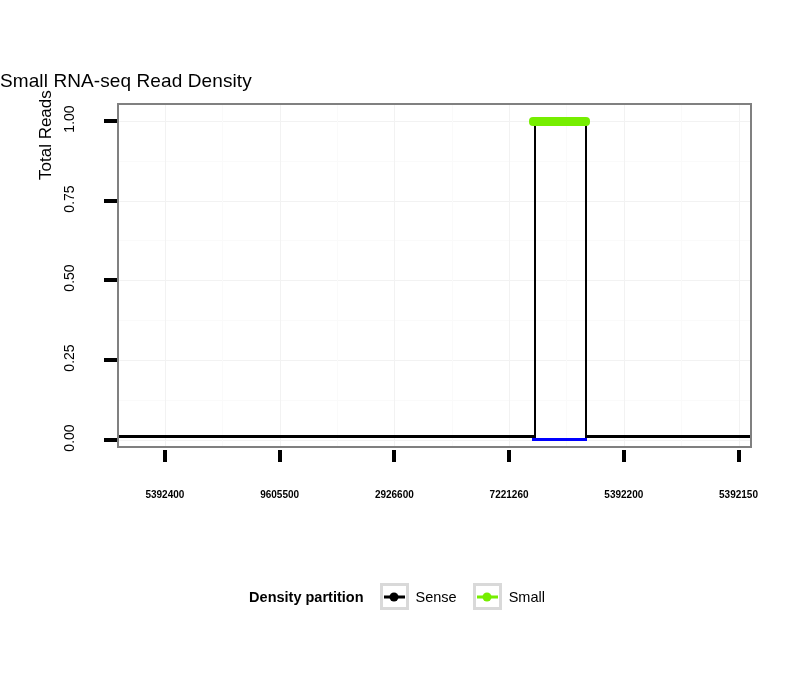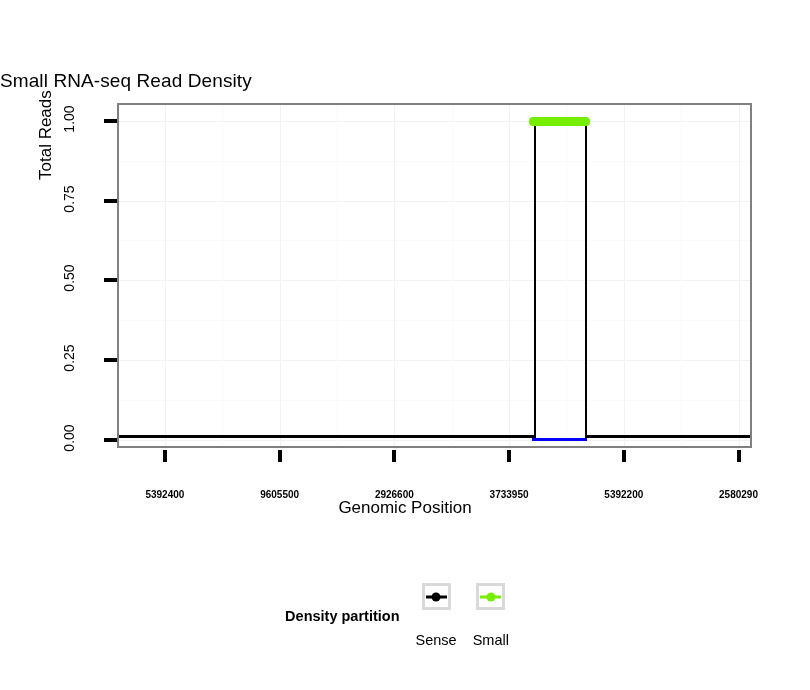--- a/index.html
+++ b/index.html
@@ -58,21 +58,21 @@
 
   
   .legend{
     position:absolute;left:0;top:583px;width:810px;
     display:flex;align-items:center;justify-content:center;gap:0;
   }
   .legend-title{
     font-size:14.5px;font-weight:bold;color:#000;margin-right:16px;
     white-space:nowrap;
   }
-  .legend-entry{display:flex;align-items:center;gap:22px;margin-right:16px;flex-direction:column;}
+  .legend-entry{display:flex;align-items:center;gap:7px;margin-right:16px;}
   .legend-key{
     width:29px;height:27px;border:3px solid #d9d9d9;background:#ffffff;
     box-sizing:border-box;position:relative;
   }
   .legend-key .kline{
     position:absolute;left:1px;right:1px;top:50%;height:3px;
     transform:translateY(-50%);
   }
   .legend-key .kpoint{
     position:absolute;left:50%;top:50%;width:9px;height:9px;border-radius:50%;
@@ -138,27 +138,26 @@
   </div>
 
   <div id="x-axis">
       <div class="x-tick-mark" style="left: 162.891px;"></div>
       <div class="x-tick-label" style="left: 164.891px;">5392400</div>
       <div class="x-tick-mark" style="left: 277.618px;"></div>
       <div class="x-tick-label" style="left: 279.618px;">9605500</div>
       <div class="x-tick-mark" style="left: 392.345px;"></div>
       <div class="x-tick-label" style="left: 394.345px;">2926600</div>
       <div class="x-tick-mark" style="left: 507.073px;"></div>
-      <div class="x-tick-label" style="left: 509.073px;">3733950</div>
+      <div class="x-tick-label" style="left: 509.073px;">7221260</div>
       <div class="x-tick-mark" style="left: 621.8px;"></div>
       <div class="x-tick-label" style="left: 623.8px;">5392200</div>
       <div class="x-tick-mark" style="left: 736.527px;"></div>
-      <div class="x-tick-label" style="left: 738.527px;">2580290</div>
+      <div class="x-tick-label" style="left: 738.527px;">5392150</div>
     </div>
-  <div class="x-axis-title">Genomic Position</div>
 
   <div class="legend">
     <div class="legend-title">Density partition</div>
     <div id="legend-entries" style="display:flex;align-items:center;">
         <div class="legend-entry">
           <div class="legend-key">
             <div class="kline" style="background: rgb(0, 0, 0);"></div>
             <div class="kpoint" style="background: rgb(0, 0, 0);"></div>
           </div>
           <div class="legend-label">Sense</div>

